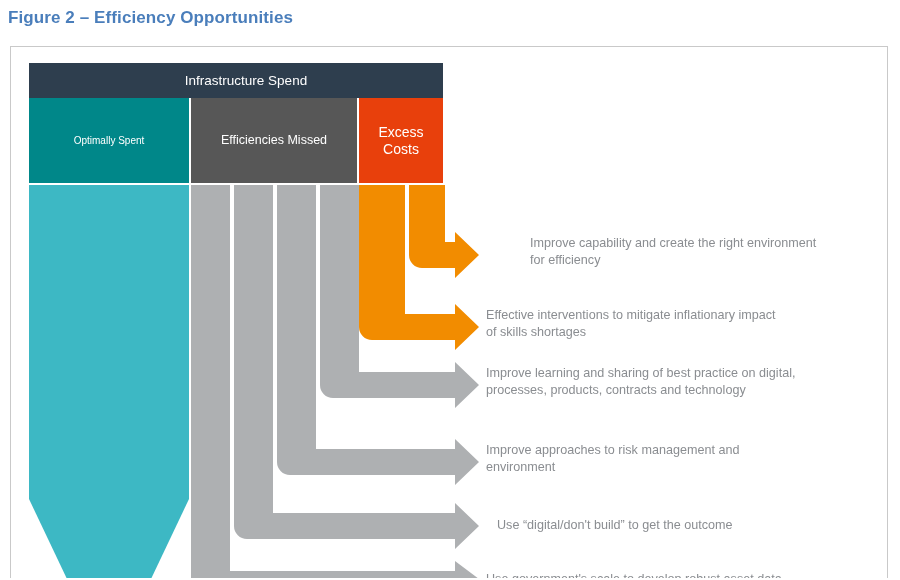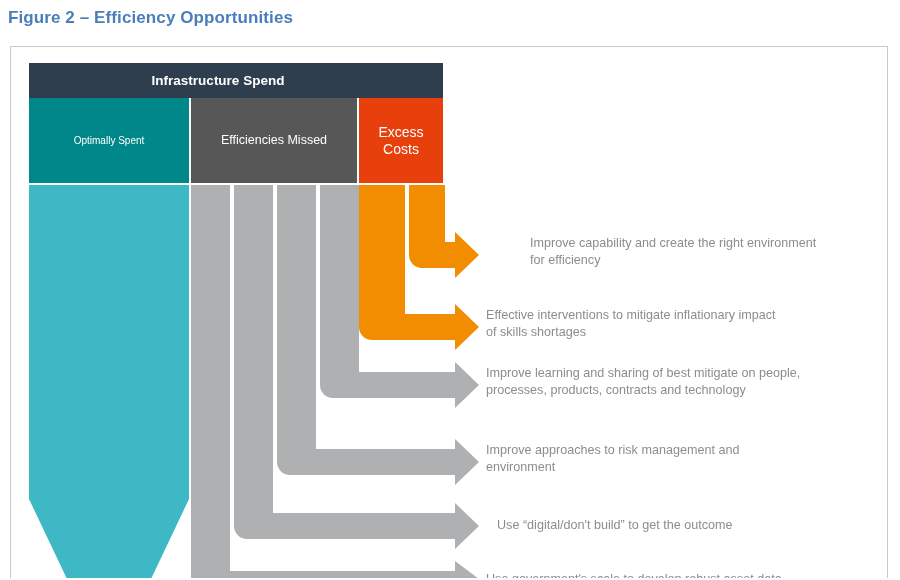--- a/index.html
+++ b/index.html
@@ -39,21 +39,21 @@
     display:flex;
     align-items:center;
     justify-content:center;
     text-align:center;
     color:#ffffff;
     pointer-events:none;
     line-height:1.18;
   }
   #lbl-infra{
     left:18px; top:16px; width:378px; height:35px;
-    font-size:13.5px; font-weight:bold;
+    font-size:13.5px; font-weight:normal;padding-left:28px;
   }
   #lbl-opt{
     left:18px; top:51px; width:160px; height:85px;
     font-size:10px;
   }
   #lbl-eff{
     left:180px; top:51px; width:166px; height:85px;
     font-size:12.5px;
   }
   #lbl-exc{
@@ -123,21 +123,21 @@
     <div>Improve capability and create the right environment</div>
     <div>for efficiency</div>
   </div>
 
   <div class="opp-text" style="left:475px; top:260px;">
     <div>Effective interventions to mitigate inflationary impact</div>
     <div>of skills shortages</div>
   </div>
 
   <div class="opp-text" style="left:475px; top:318px;">
-    <div>Improve learning and sharing of best mitigate on people,</div>
+    <div>Improve learning and sharing of best practice on digital,</div>
     <div>processes, products, contracts and technology</div>
   </div>
 
   <div class="opp-text" style="left:475px; top:395px;">
     <div>Improve approaches to risk management and</div>
     <div>environment</div>
   </div>
 
   <div class="opp-text" style="left:475px; top:470px;margin-left:11px;">
     <div>Use “digital/don't build” to get the outcome</div>

